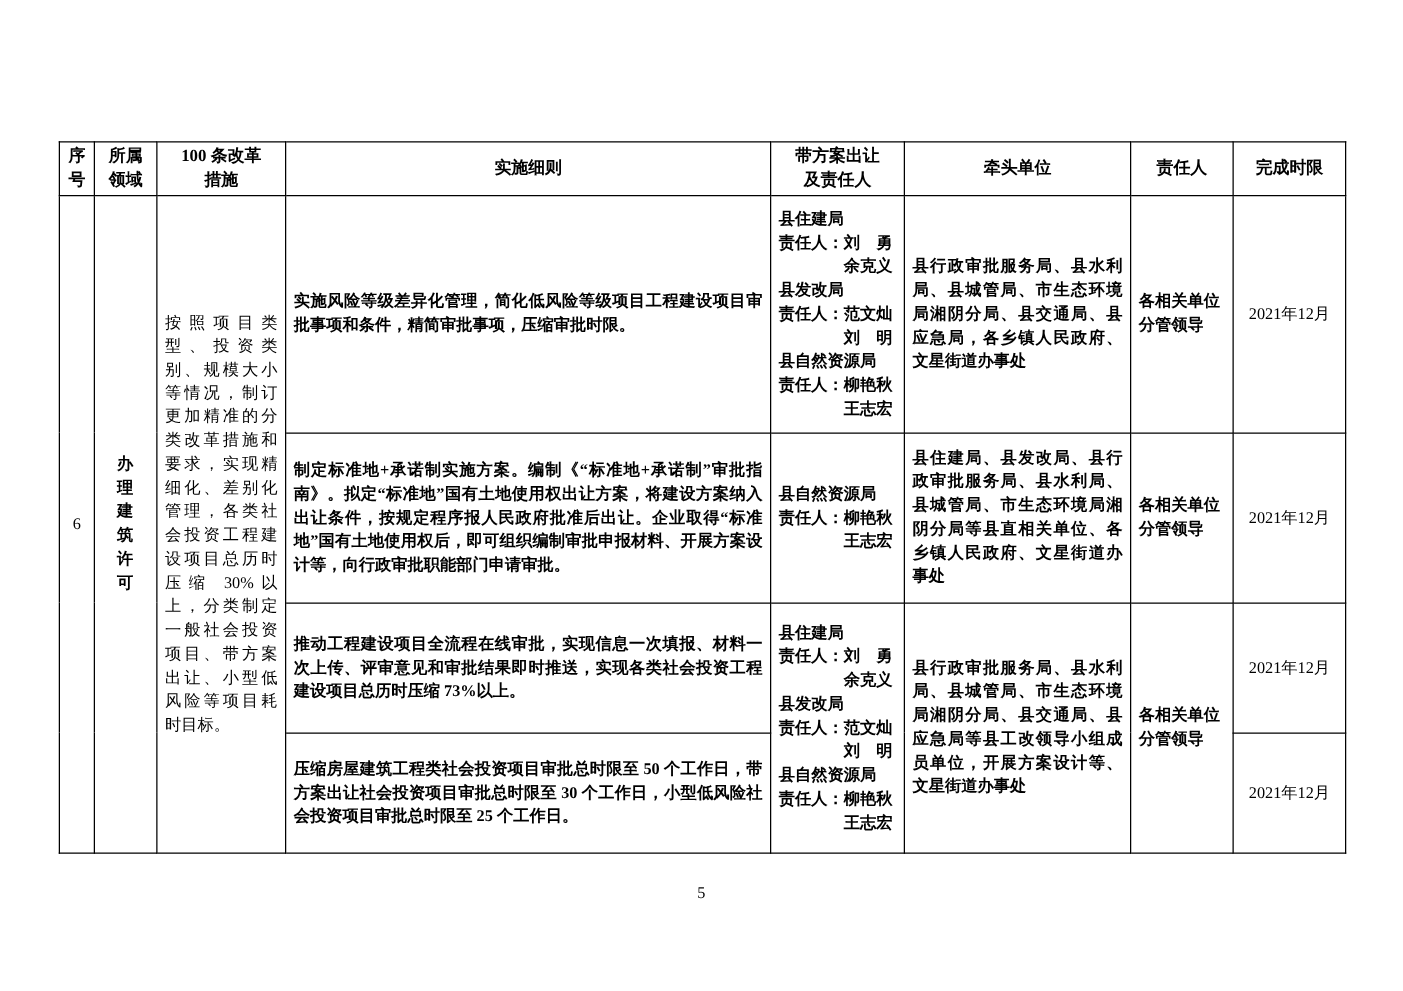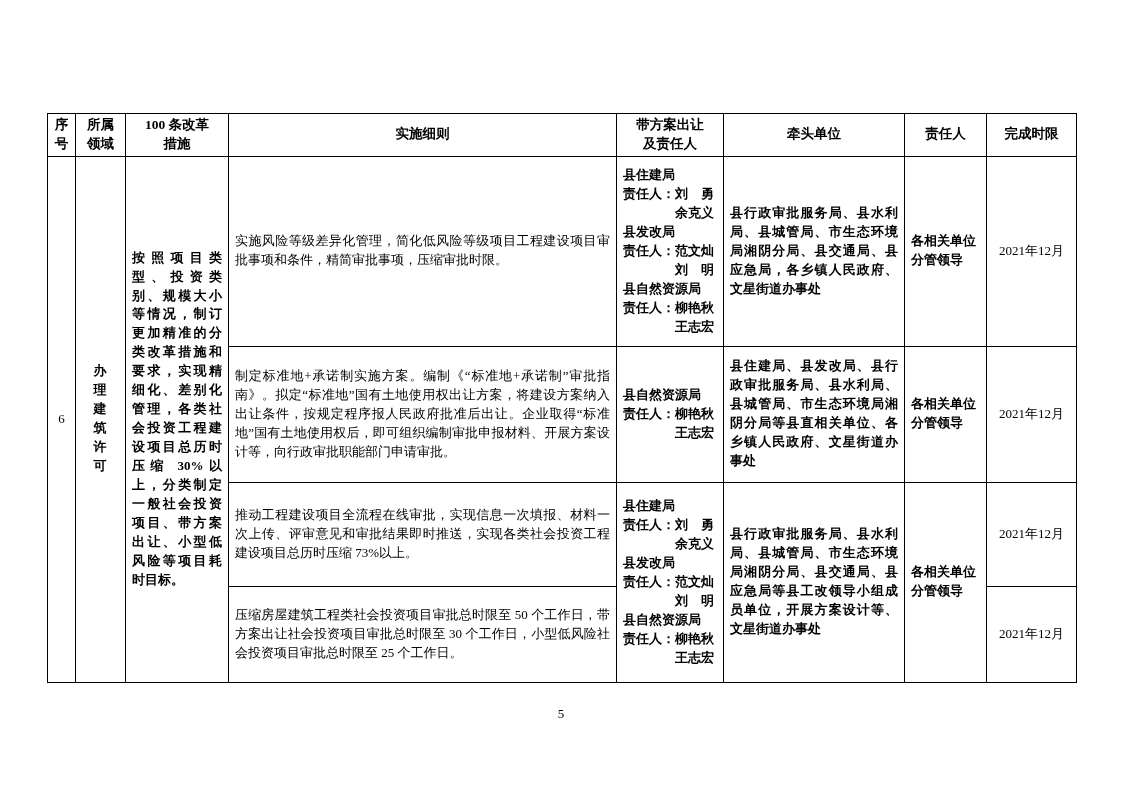--- a/index.html
+++ b/index.html
@@ -40,22 +40,22 @@
     line-height: 1.4;
   }
   tr.hdr { height: 42px; }
   tr.r1  { height: 190px; }
   tr.r2  { height: 136px; }
   tr.r3  { height: 104px; }
   tr.r4  { height: 96px; }
 
   .c-no       { text-align: center; padding: 2px; }
   .c-field    { text-align: center; white-space: pre-line; font-weight: bold; line-height: 1.6; letter-spacing: 1px; padding: 2px 0; }
-  .c-measures { text-align: justify; padding: 4px 9px; line-height: 1.5; font-weight: bold; }
-  .c-details  { text-align: justify; padding: 4px 10px; line-height: 1.45; }
+  .c-measures { text-align: justify; padding: 4px 9px; line-height: 1.5; }
+  .c-details  { text-align: justify; padding: 4px 10px; line-height: 1.45; font-weight: bold; }
   .c-lead     { white-space: pre-line; font-weight: bold; text-align: left; padding: 3px 4px; line-height: 1.5; }
   .c-unit     { text-align: justify; font-weight: bold; padding: 4px 9px; line-height: 1.5; }
   .c-person   { white-space: pre-line; font-weight: bold; line-height: 1.55; padding: 2px 3px; }
   .c-deadline { text-align: center; padding: 2px 3px; }
 
   .page-number {
     position: absolute;
     top: 706px; left: 0;
     width: 100%;
     text-align: center;

